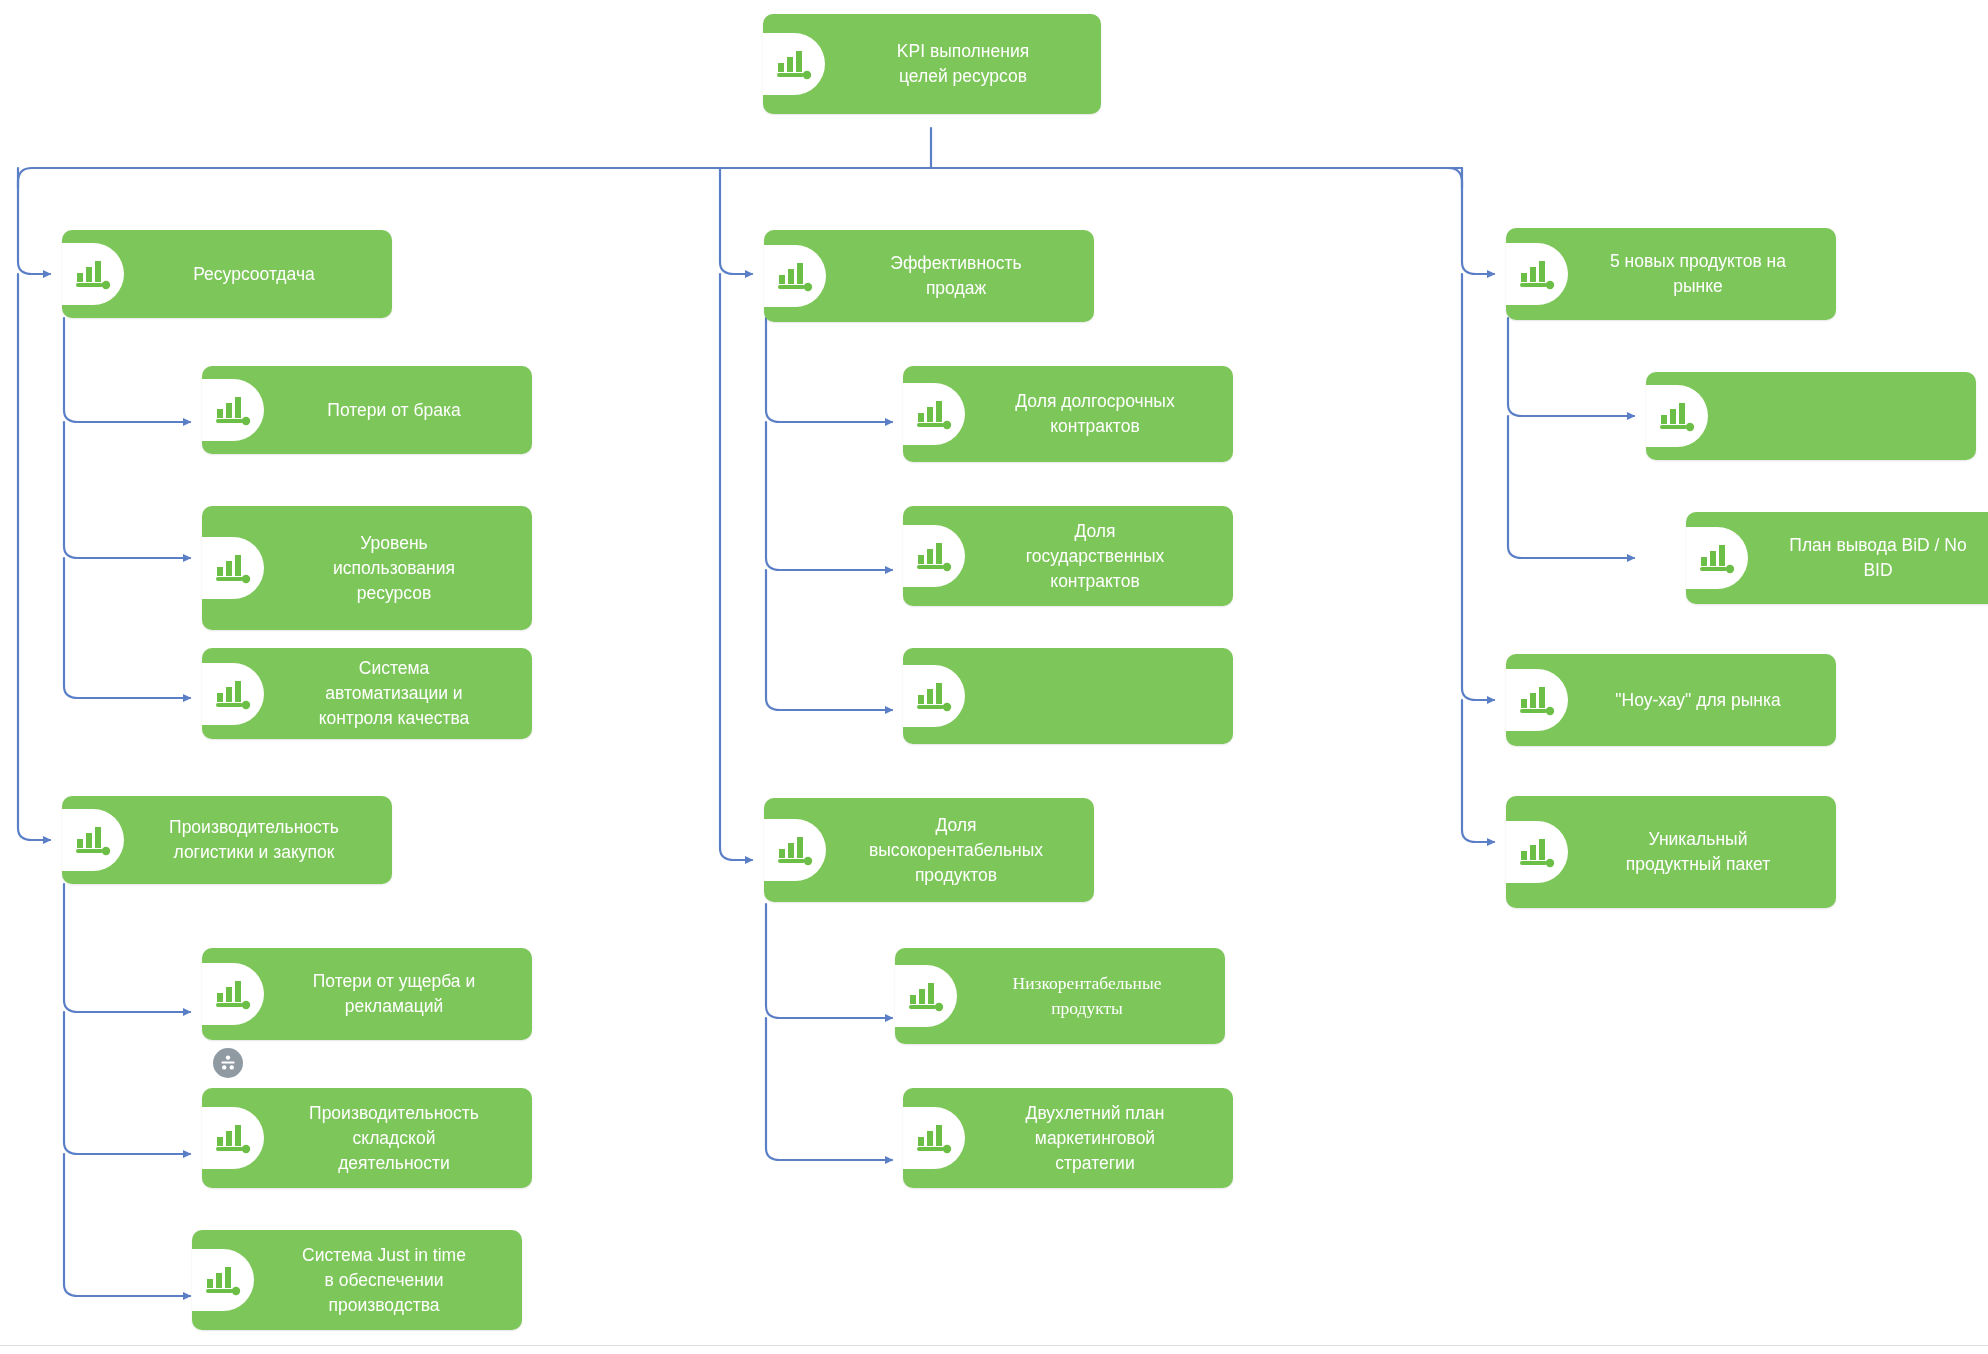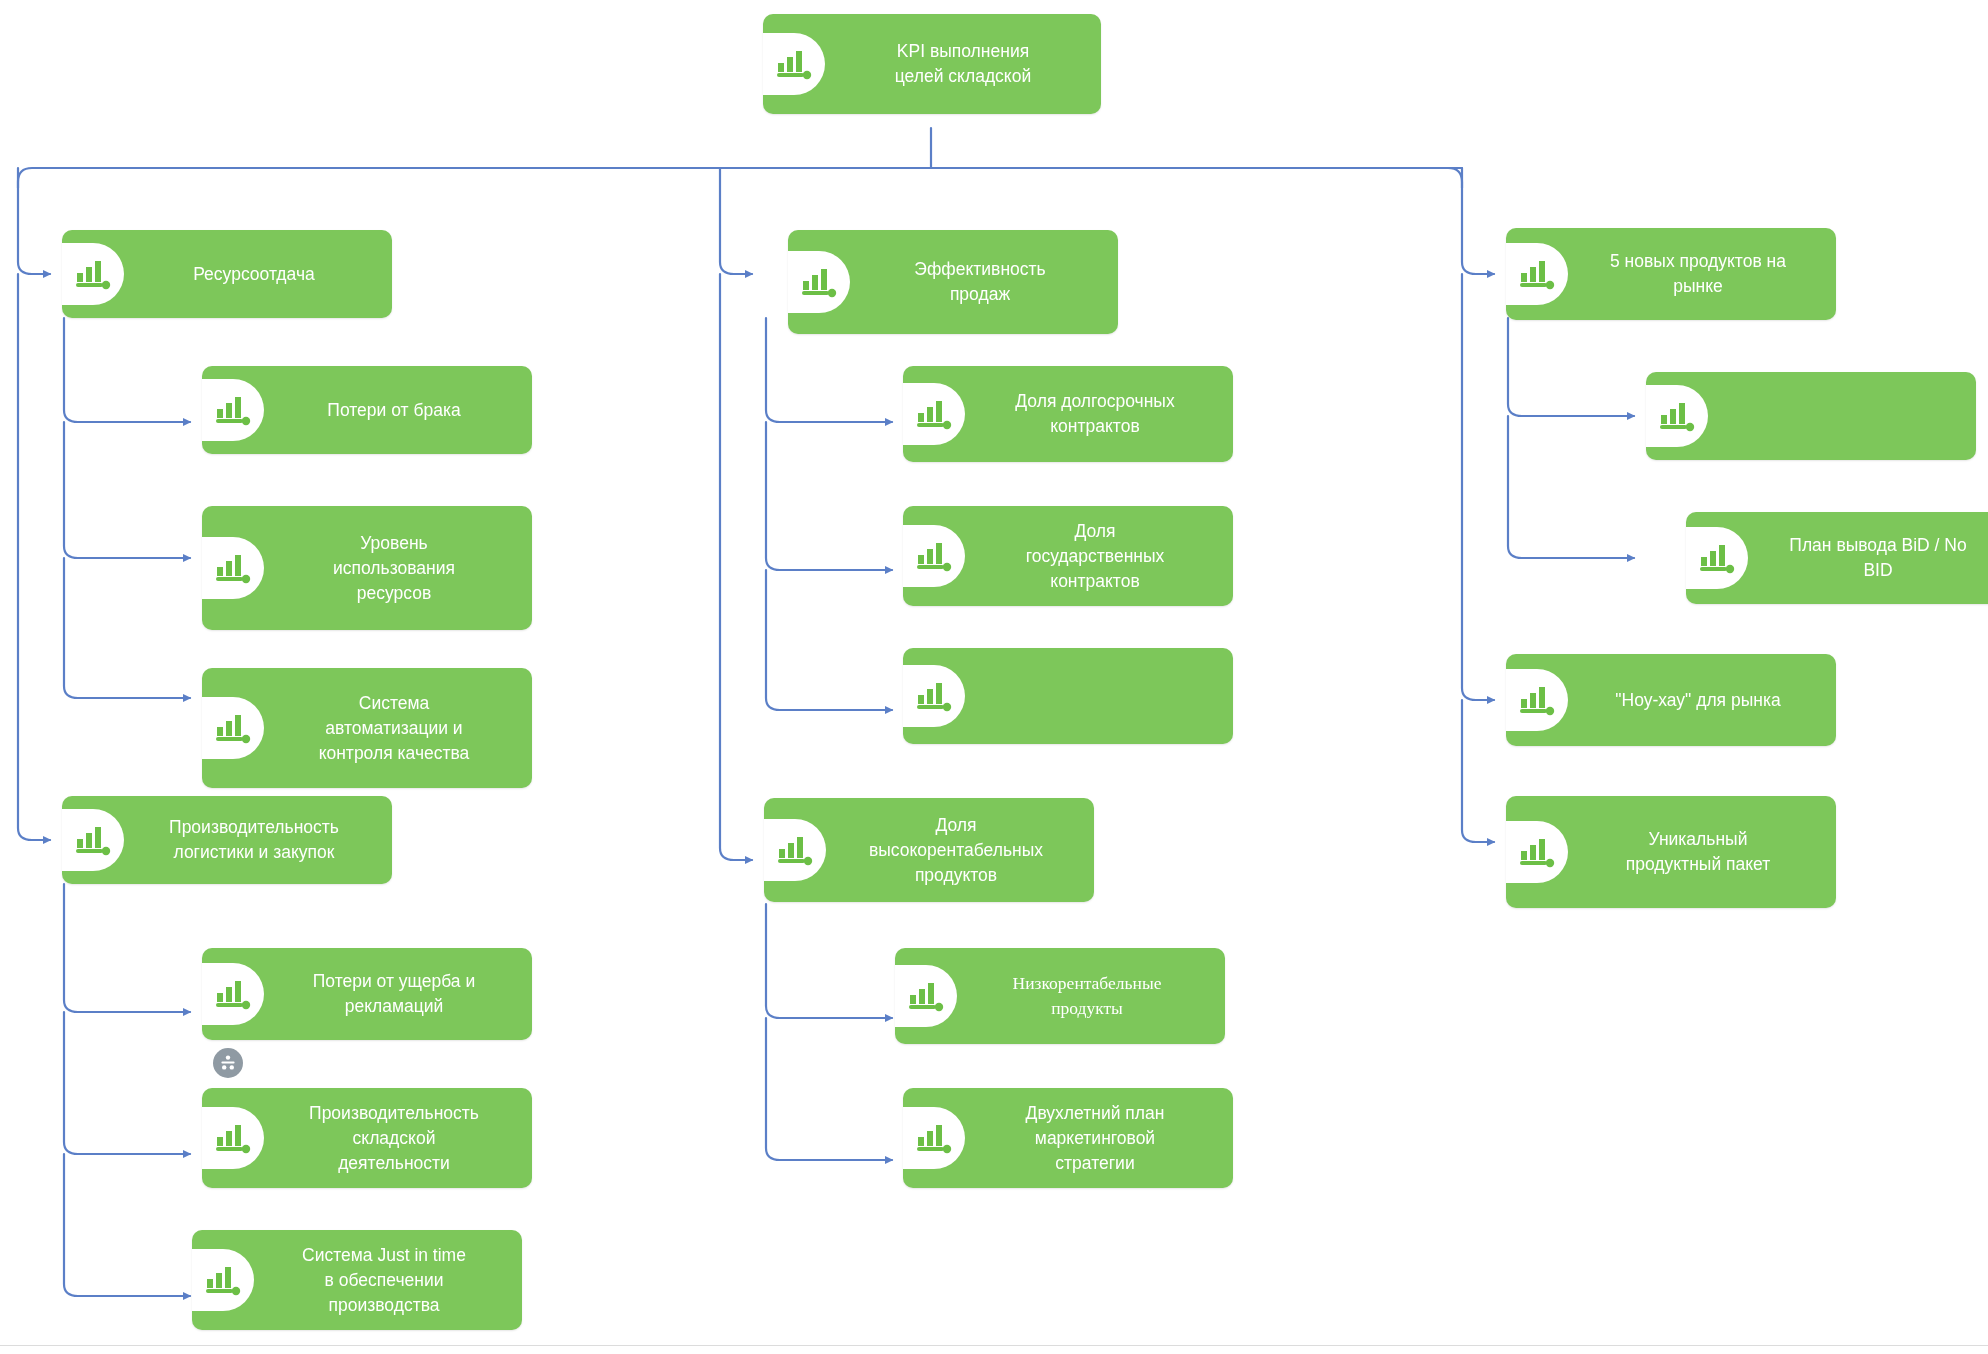--- a/index.html
+++ b/index.html
@@ -110,21 +110,21 @@
     <span class="badge">
       <svg width="40" height="34" viewBox="0 0 40 34" aria-hidden="true">
         <rect x="4" y="16" width="6" height="9" fill="#6CBF46"></rect>
         <rect x="13" y="10" width="6" height="15" fill="#6CBF46"></rect>
         <rect x="22" y="4" width="6" height="21" fill="#6CBF46"></rect>
         <rect x="3" y="26" width="27" height="4" rx="2" fill="#6CBF46"></rect>
         <circle cx="33" cy="28" r="4.2" fill="#6CBF46"></circle>
       </svg>
     </span>
     <span class="label">KPI выполнения
-целей складской</span>
+целей ресурсов</span>
   </div>
 
   <div class="node" style="left:62px;top:230px;width:330px;height:88px;">
     <span class="badge">
       <svg width="40" height="34" viewBox="0 0 40 34">
           <rect x="4" y="16" width="6" height="9" fill="#6CBF46"></rect>
           <rect x="13" y="10" width="6" height="15" fill="#6CBF46"></rect>
           <rect x="22" y="4" width="6" height="21" fill="#6CBF46"></rect>
           <rect x="3" y="26" width="27" height="4" rx="2" fill="#6CBF46"></rect>
           <circle cx="33" cy="28" r="4.2" fill="#6CBF46"></circle>
@@ -154,21 +154,21 @@
           <rect x="22" y="4" width="6" height="21" fill="#6CBF46"></rect>
           <rect x="3" y="26" width="27" height="4" rx="2" fill="#6CBF46"></rect>
           <circle cx="33" cy="28" r="4.2" fill="#6CBF46"></circle>
         </svg>
     </span>
     <span class="label">Уровень
 использования
 ресурсов</span>
   </div>
 
-  <div class="node" style="left:202px;top:668px;width:330px;height:120px;">
+  <div class="node" style="left:202px;top:648px;width:330px;height:91px;">
     <span class="badge">
       <svg width="40" height="34" viewBox="0 0 40 34">
           <rect x="4" y="16" width="6" height="9" fill="#6CBF46"></rect>
           <rect x="13" y="10" width="6" height="15" fill="#6CBF46"></rect>
           <rect x="22" y="4" width="6" height="21" fill="#6CBF46"></rect>
           <rect x="3" y="26" width="27" height="4" rx="2" fill="#6CBF46"></rect>
           <circle cx="33" cy="28" r="4.2" fill="#6CBF46"></circle>
         </svg>
     </span>
     <span class="label">Система
@@ -236,21 +236,21 @@
           <rect x="22" y="4" width="6" height="21" fill="#6CBF46"></rect>
           <rect x="3" y="26" width="27" height="4" rx="2" fill="#6CBF46"></rect>
           <circle cx="33" cy="28" r="4.2" fill="#6CBF46"></circle>
         </svg>
     </span>
     <span class="label">Система  Just in time
 в обеспечении
 производства</span>
   </div>
 
-  <div class="node" style="left:788px;top:230px;width:330px;height:104px;">
+  <div class="node" style="left:764px;top:230px;width:330px;height:92px;">
     <span class="badge">
       <svg width="40" height="34" viewBox="0 0 40 34">
           <rect x="4" y="16" width="6" height="9" fill="#6CBF46"></rect>
           <rect x="13" y="10" width="6" height="15" fill="#6CBF46"></rect>
           <rect x="22" y="4" width="6" height="21" fill="#6CBF46"></rect>
           <rect x="3" y="26" width="27" height="4" rx="2" fill="#6CBF46"></rect>
           <circle cx="33" cy="28" r="4.2" fill="#6CBF46"></circle>
         </svg>
     </span>
     <span class="label">Эффективность

